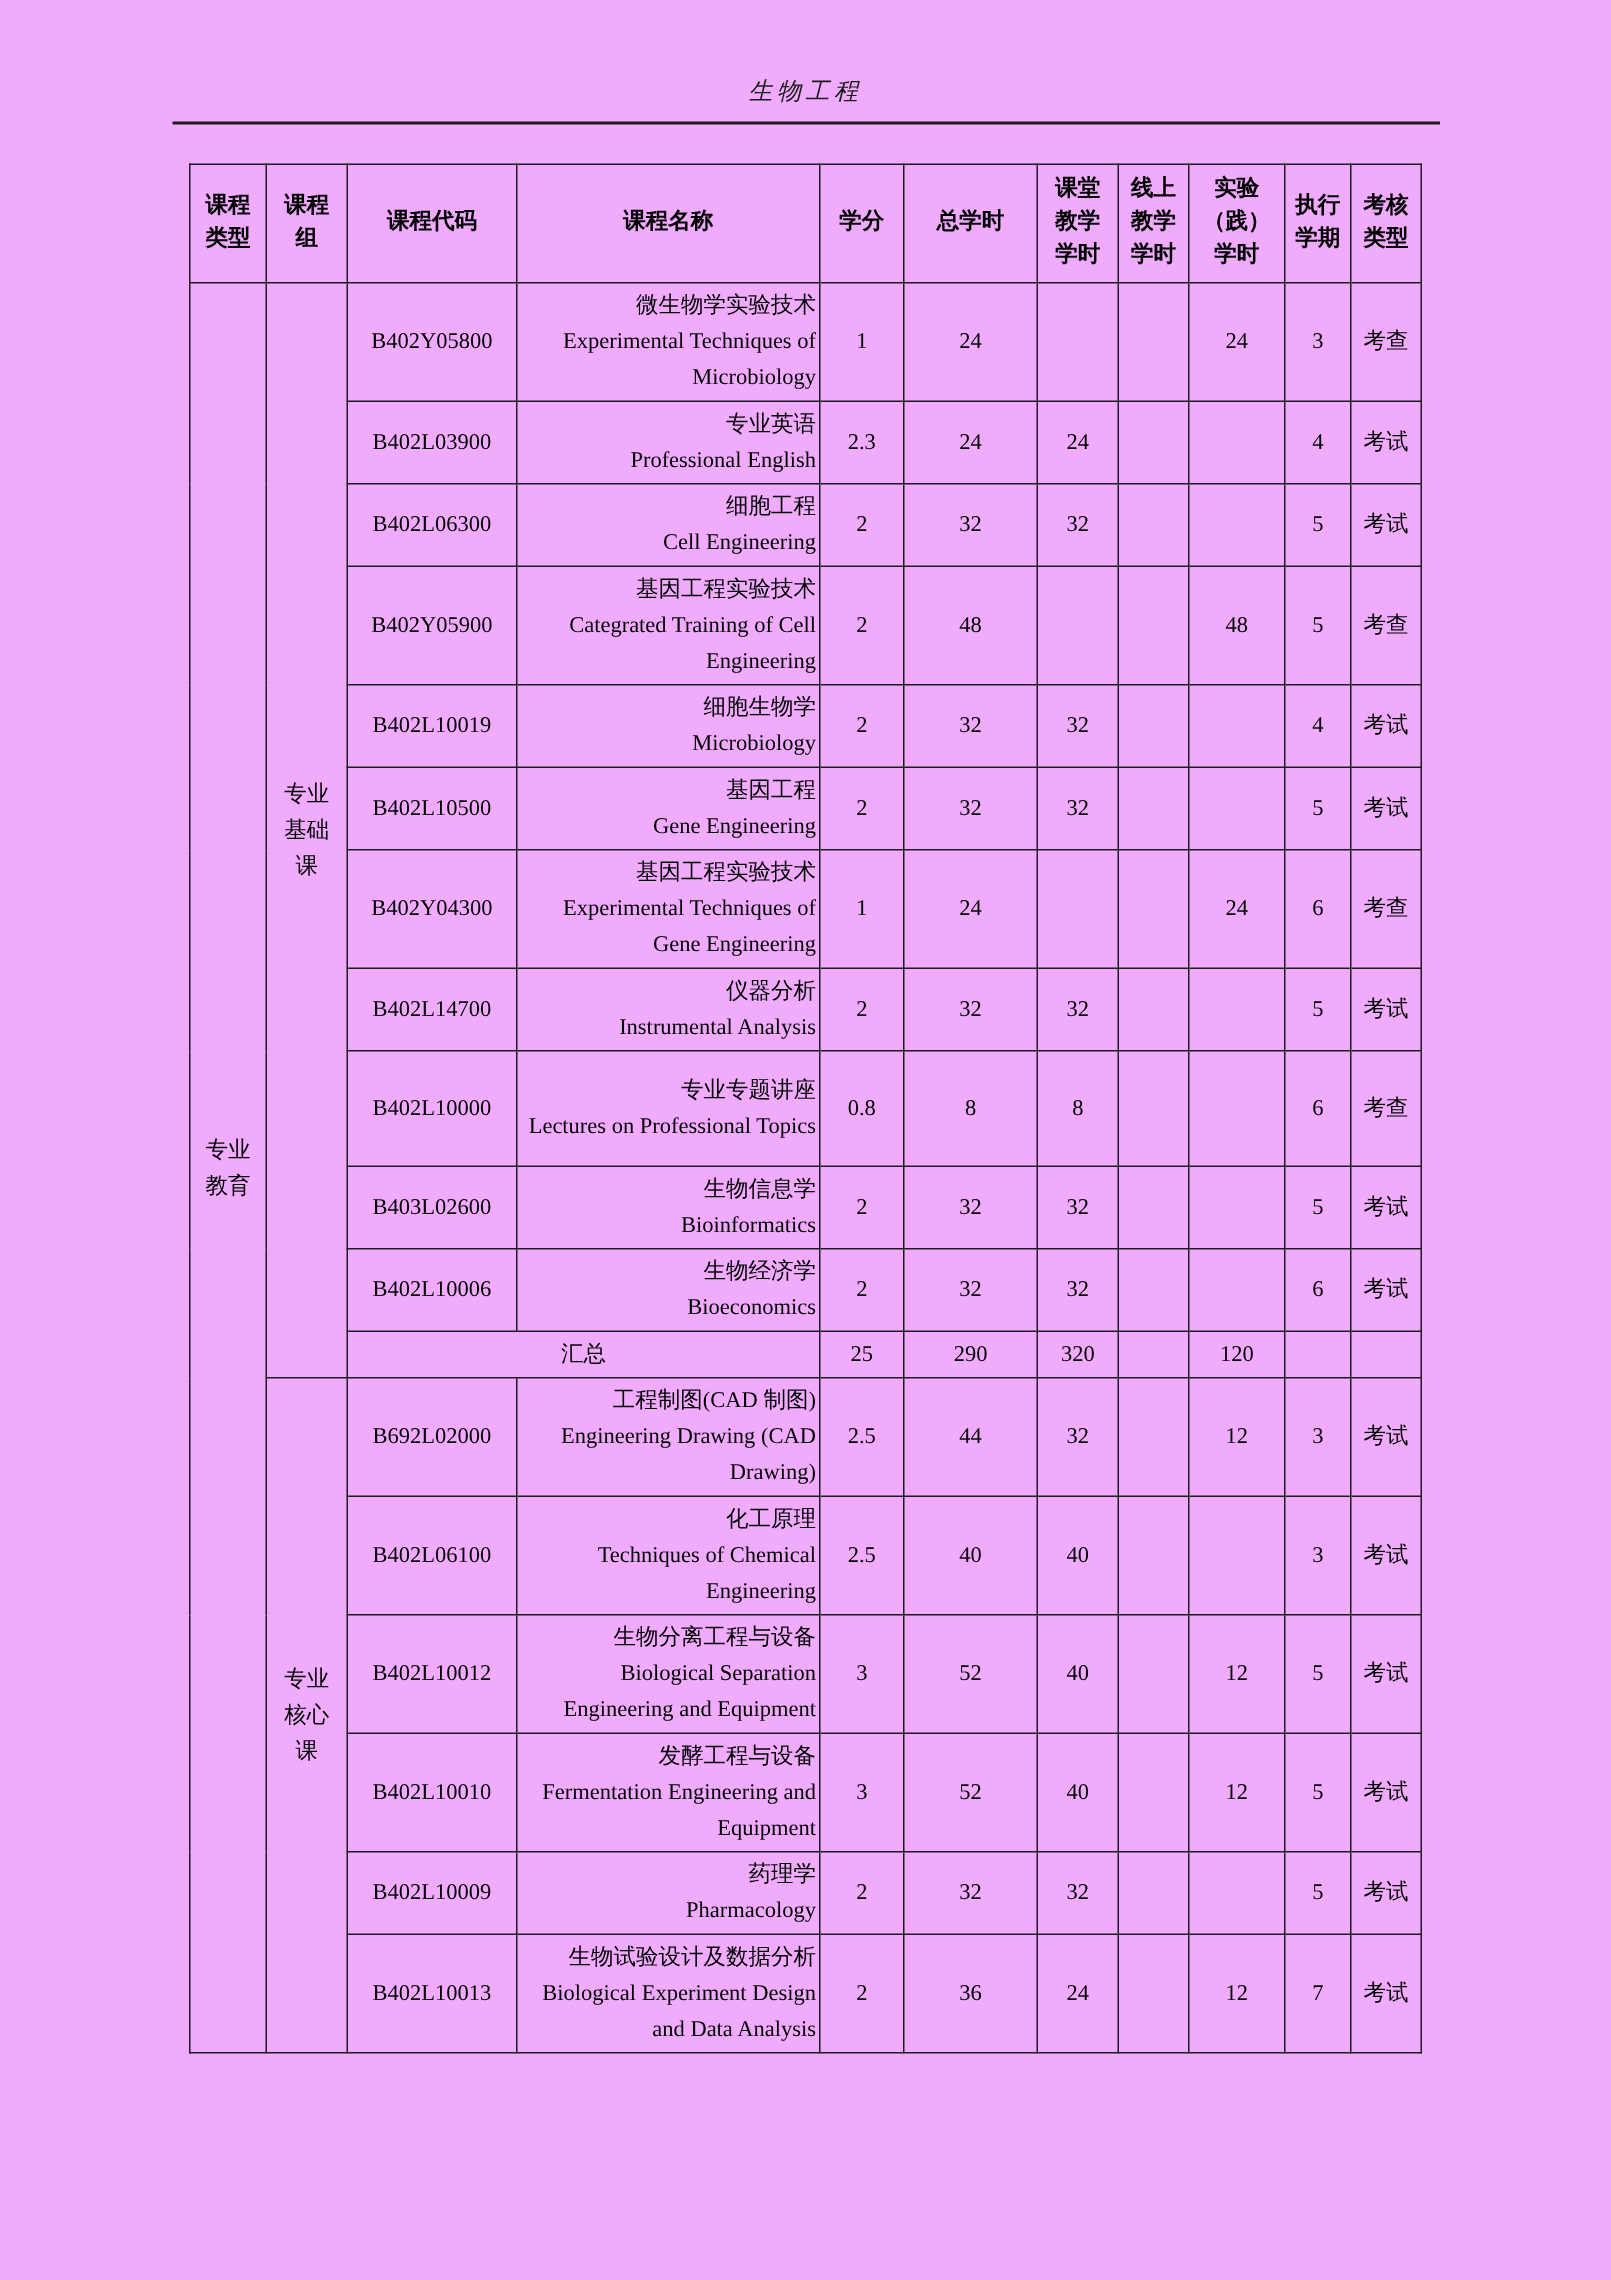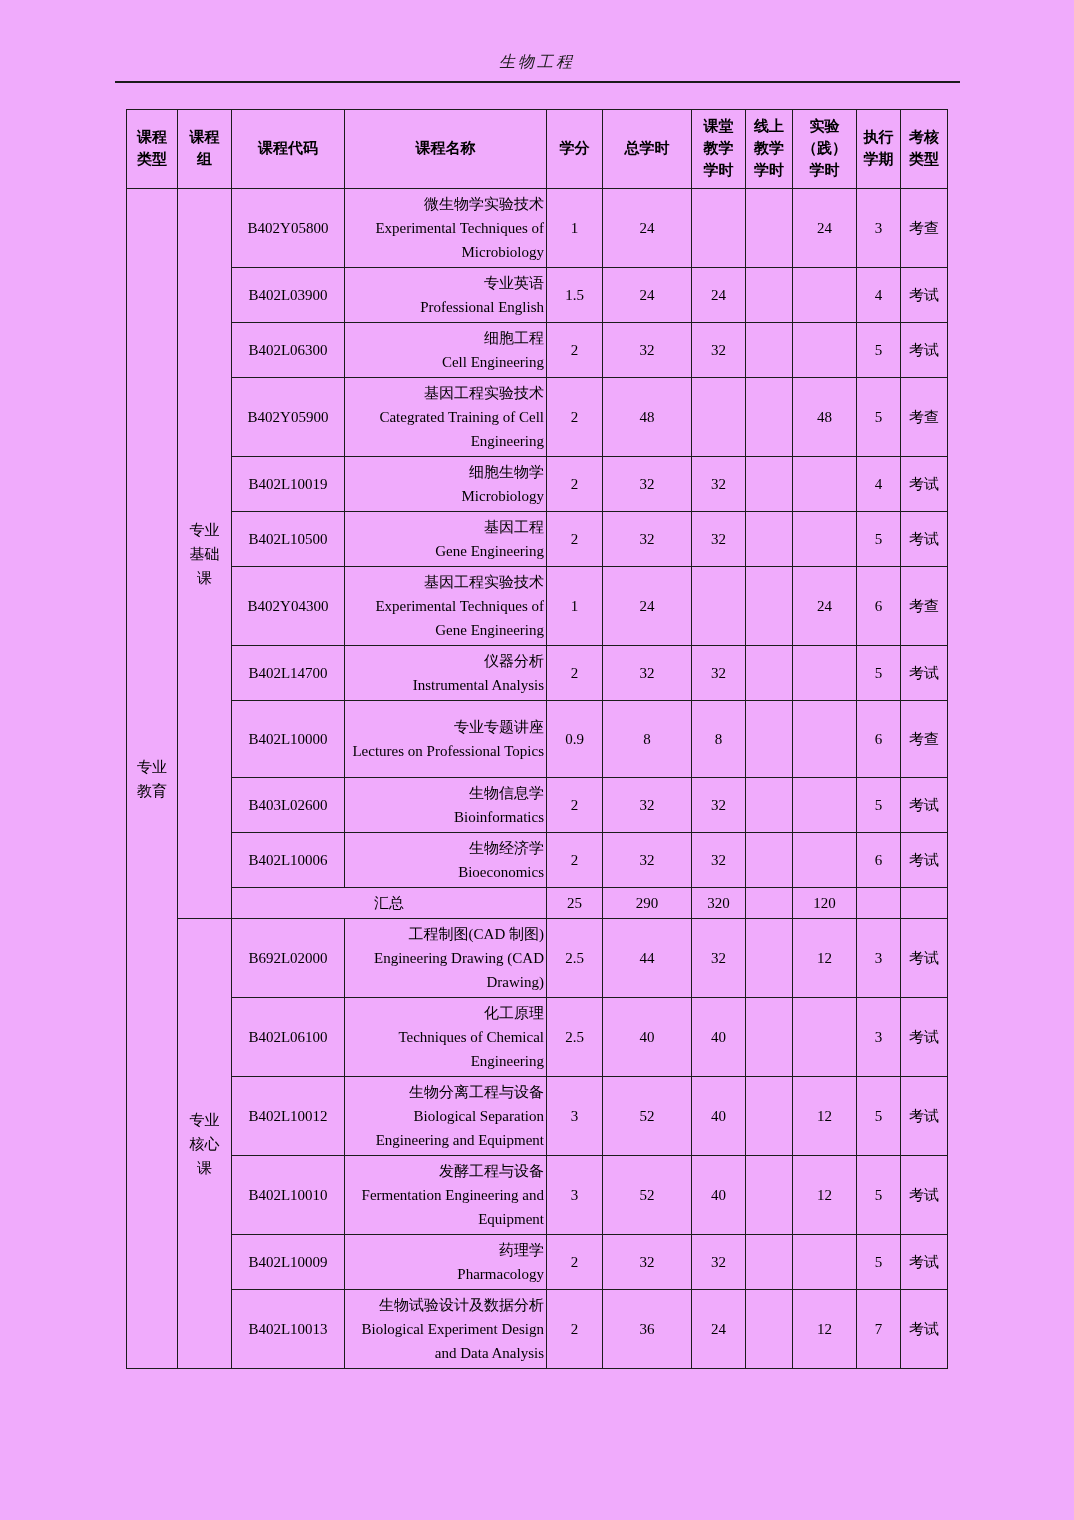--- a/index.html
+++ b/index.html
@@ -102,21 +102,21 @@
         <td>24</td>
         <td>3</td>
         <td>考查</td>
       </tr>
       <tr class="h2">
         <td>B402L03900</td>
         <td class="namecell">
           <div>专业英语</div>
           <div>Professional English</div>
         </td>
-        <td>1.5</td>
+        <td>2.3</td>
         <td>24</td>
         <td>24</td>
         <td></td>
         <td></td>
         <td>4</td>
         <td>考试</td>
       </tr>
       <tr class="h2">
         <td>B402L06300</td>
         <td class="namecell">
@@ -200,21 +200,21 @@
         <td></td>
         <td>5</td>
         <td>考试</td>
       </tr>
       <tr class="h3">
         <td>B402L10000</td>
         <td class="namecell">
           <div>专业专题讲座</div>
           <div>Lectures on Professional Topics</div>
         </td>
-        <td>0.9</td>
+        <td>0.8</td>
         <td>8</td>
         <td>8</td>
         <td></td>
         <td></td>
         <td>6</td>
         <td>考查</td>
       </tr>
       <tr class="h2">
         <td>B403L02600</td>
         <td class="namecell">

